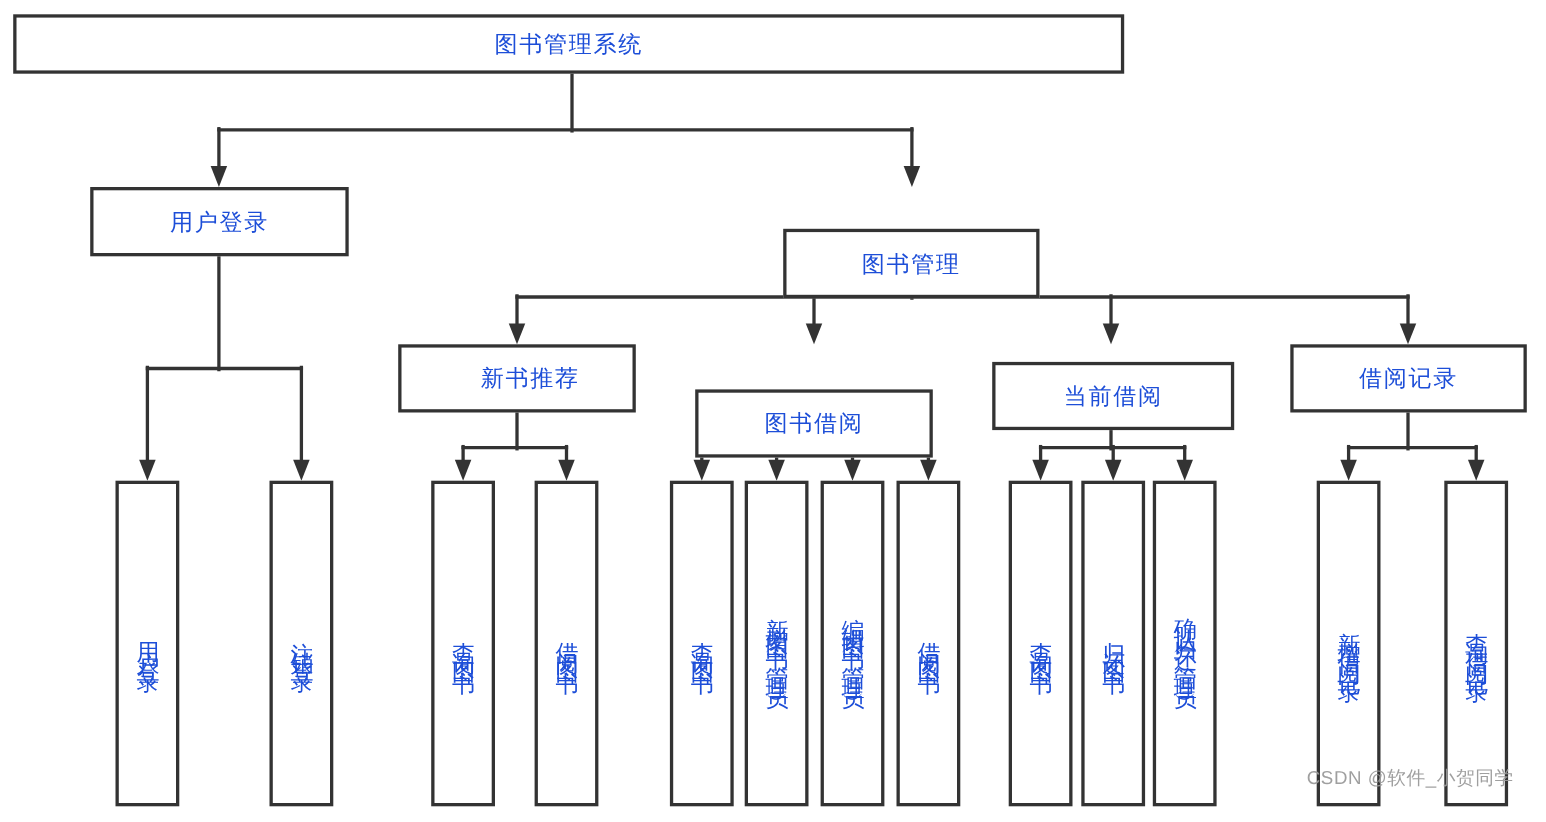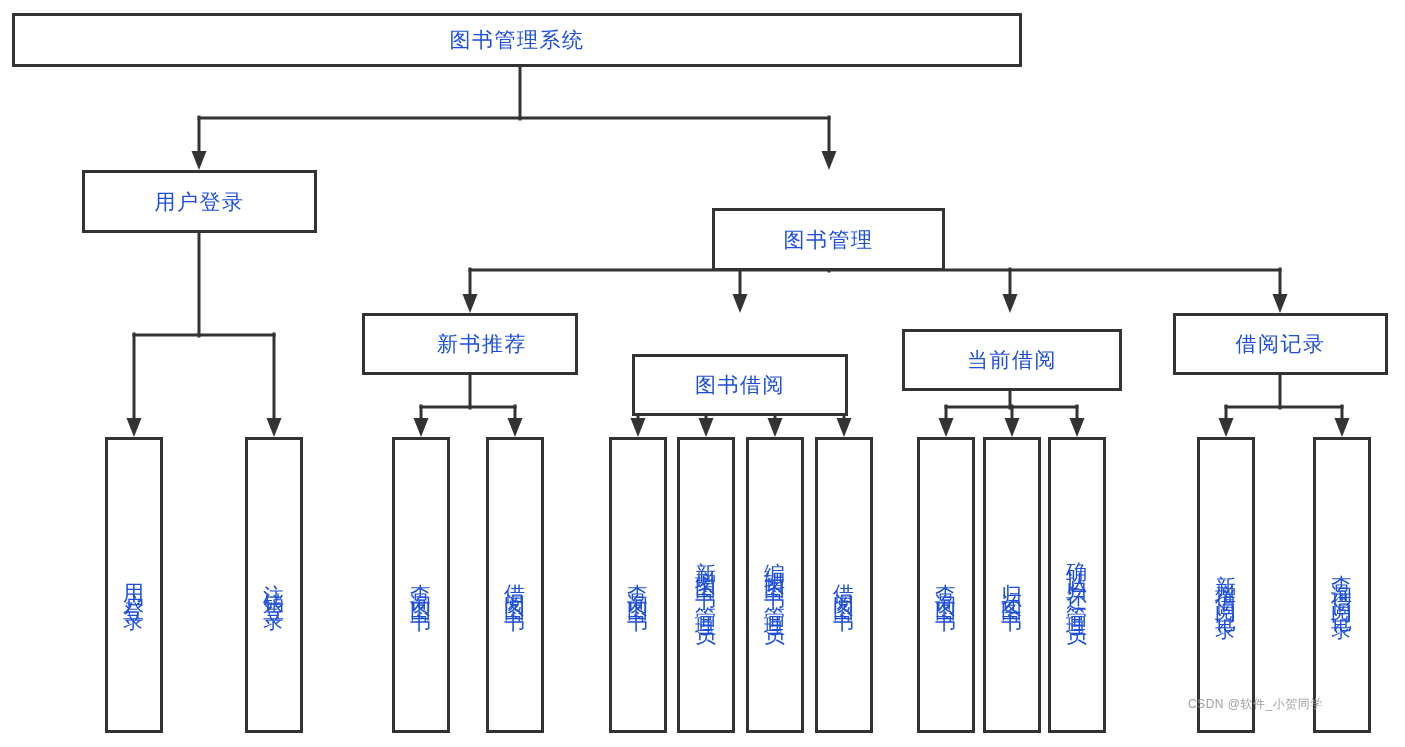--- a/index.html
+++ b/index.html
@@ -47,21 +47,21 @@
     text-orientation: mixed;
     font-size: 21px;
     letter-spacing: 9px;
     line-height: 1;
     max-height: 284px;
   }
   .watermark {
     position: absolute;
     left: 1188px;
     top: 696px;
-    font-size: 12px;
+    font-size: 17px;
     letter-spacing: 0.5px;
     color: rgba(154, 154, 154, 0.95);
     white-space: nowrap;
     z-index: 5;
   }
 </style>
 </head>
 <body>
 
 <div class="stage">

